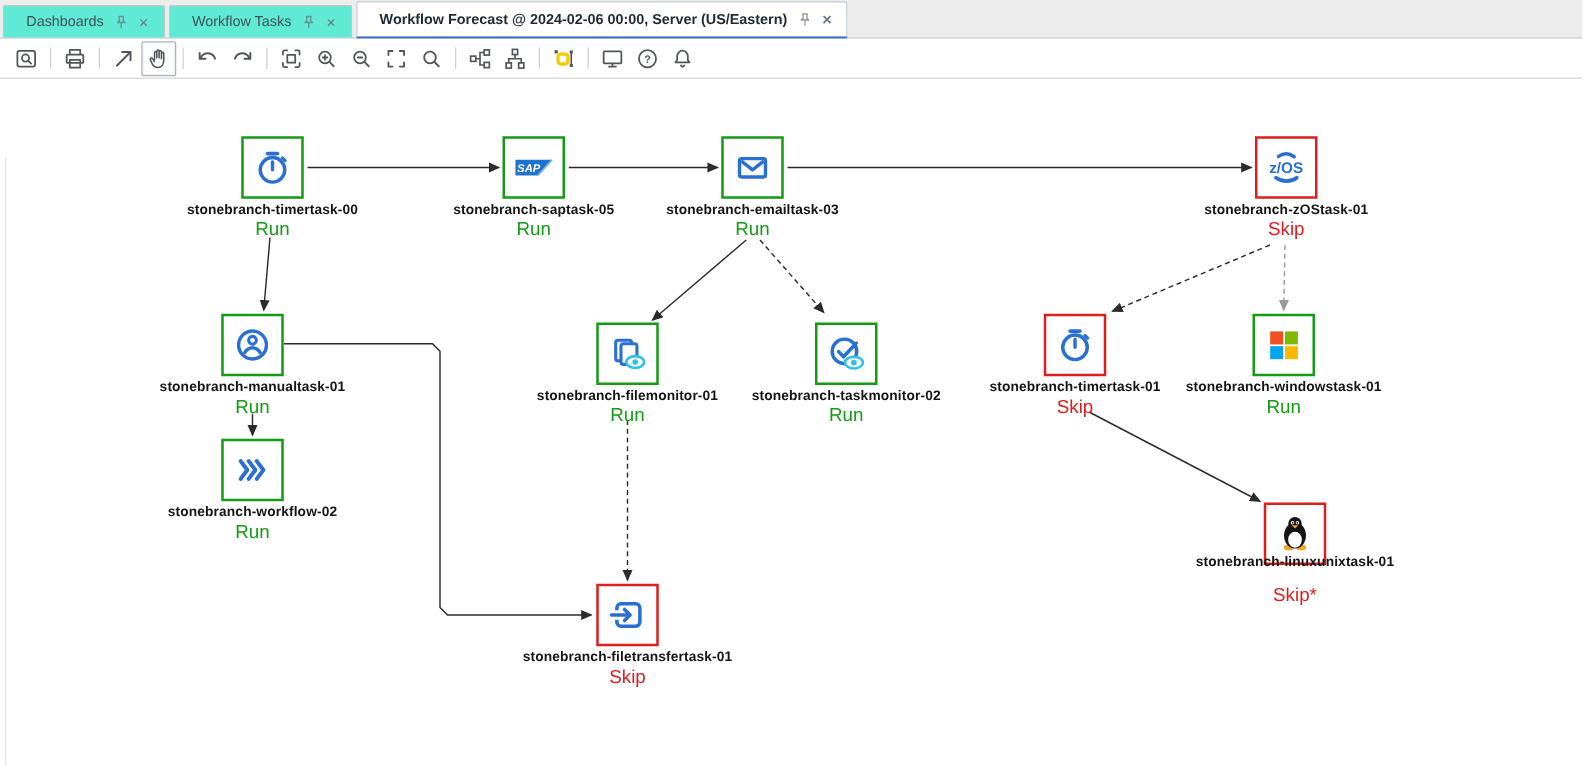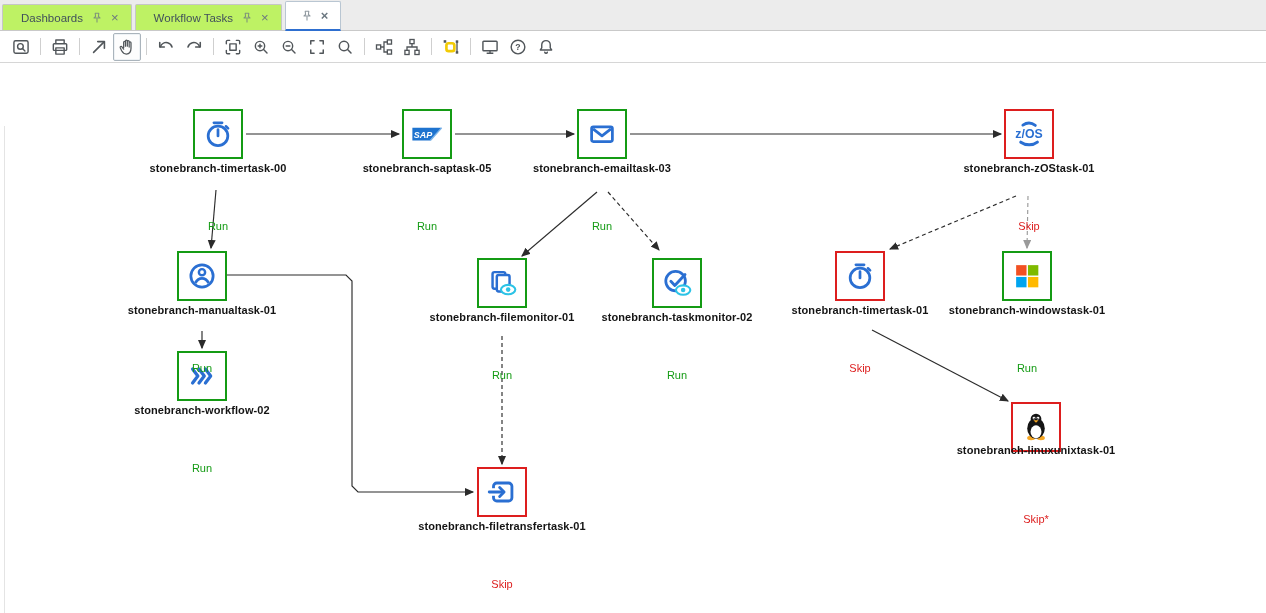--- a/index.html
+++ b/index.html
@@ -8,21 +8,21 @@
     font-family:"Liberation Sans","DejaVu Sans",sans-serif;
     position:relative;-webkit-font-smoothing:antialiased;
   }
   
   .tabbar{
     position:absolute;top:0;left:0;right:0;height:30px;background:#ececec;
     border-bottom:1px solid #c9c9c9;display:flex;align-items:flex-end;z-index:30;
   }
   .tab{
     height:25px;margin:0 1px 0 2px;display:flex;align-items:center;gap:7px;
-    padding:0 10px 0 16px;background:#bef264;border:1px solid #c6c6c6;border-bottom:none;
+    padding:0 10px 0 16px;background:#5eead4;border:1px solid #c6c6c6;border-bottom:none;
     font-size:11.5px;color:#41505b;border-radius:2px 2px 0 0;cursor:pointer;white-space:nowrap;
   }
   .tab .lbl{padding:0 2px;}
   .tab.active{
     background:#fff;height:27px;color:#1d2a33;font-weight:700;
     border-color:#b9c6d2;border-bottom:2px solid #2e6fd0;margin-bottom:-1px;
   }
   .tab .pin{display:inline-flex;opacity:.75;}
   .tab .close{color:#6b7780;font-size:13px;line-height:13px;padding:0 2px;}
   
@@ -47,21 +47,21 @@
   .node-box{
     position:absolute;width:46px;height:46px;background:#fff;z-index:3;cursor:pointer;
     display:flex;align-items:center;justify-content:center;
   }
   .node-box.b-green{border:2px solid #149b14;}
   .node-box.b-red{border:2px solid #dd1e1e;}
   .node-label{
     position:absolute;width:240px;text-align:center;font-size:11px;font-weight:700;
     color:#141414;z-index:4;letter-spacing:.1px;
   }
-  .node-status{position:absolute;width:240px;text-align:center;font-size:11px;font-weight:400;z-index:4;margin-top:45px;}
+  .node-status{position:absolute;width:240px;text-align:center;font-size:15px;font-weight:400;z-index:4;}
   .s-green{color:#149b14;}
   .s-red{color:#dd1e1e;}
 </style>
 </head>
 <body>
 
 <div class="app">
   <div class="tabbar" id="tabbar">
       <div class="tab">
         <span class="lbl">Dashboards</span>
@@ -77,20 +77,21 @@
         <span class="lbl">Workflow Tasks</span>
         <span class="pin">
           <svg width="10" height="12" viewBox="0 0 10 12" fill="none" stroke="#6b7780" stroke-width="1.1" stroke-linejoin="round">
             <path d="M3.2 1.2h3.6L6.4 4.5 8 6H2l1.6-1.5z"></path>
             <path d="M5 6.2v4.3"></path>
           </svg>
         </span>
         <span class="close">×</span>
       </div>
       <div class="tab active">
+        <span class="lbl">Workflow Forecast @ 2024-02-06 00:00, Server (US/Eastern)</span>
         <span class="pin">
           <svg width="10" height="12" viewBox="0 0 10 12" fill="none" stroke="#6b7780" stroke-width="1.1" stroke-linejoin="round">
             <path d="M3.2 1.2h3.6L6.4 4.5 8 6H2l1.6-1.5z"></path>
             <path d="M5 6.2v4.3"></path>
           </svg>
         </span>
         <span class="close">×</span>
       </div>
     </div>
   <div class="toolbar" id="toolbar">

